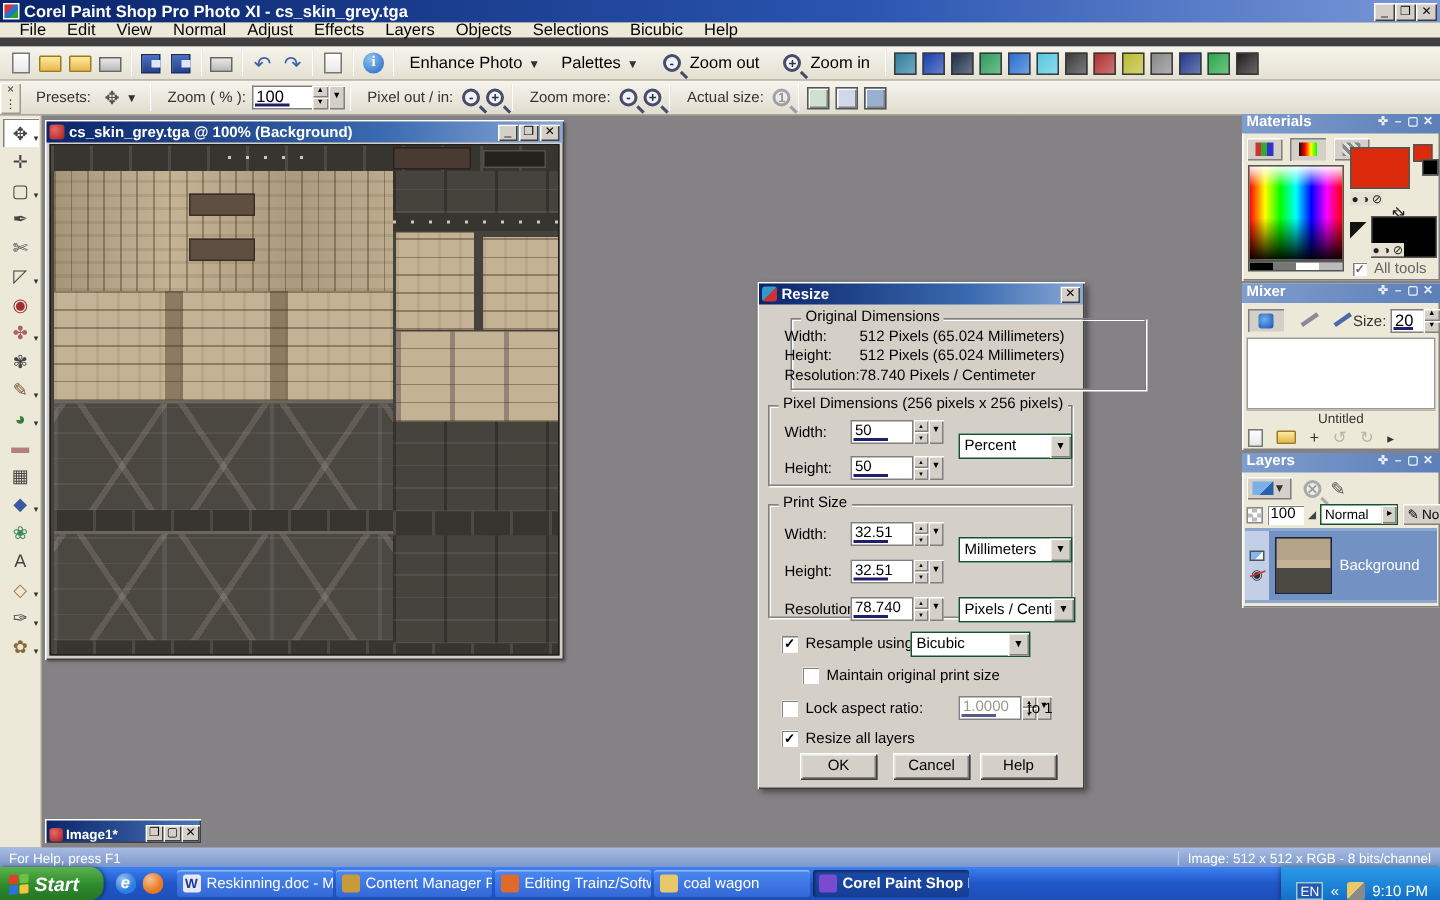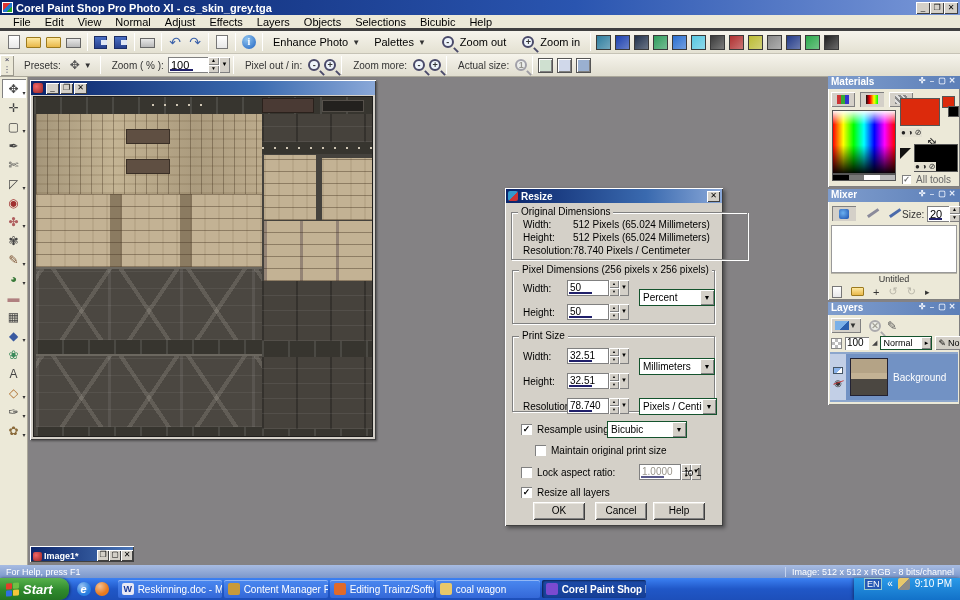--- a/index.html
+++ b/index.html
@@ -11,21 +11,21 @@
   .winbtn { width:14px; height:12px; background:#d4d0c8; box-shadow: inset 1px 1px 0 #fff, inset -1px -1px 0 #404040;
             font-size:8px; line-height:11px; text-align:center; color:#000; display:inline-block; }
 
   
   #titlebar { position:absolute; left:0; top:0; width:960px; height:15px;
     background:linear-gradient(to right,#0a246a,#2a55b0 60%,#7a98d8); display:flex; align-items:center; padding:0 2px; }
   #titlebar .appicon { width:11px; height:11px; margin-right:3px;
     background:linear-gradient(135deg,#d33 0 40%,#27c 40% 70%,#2a2 70%); border:1px solid #fff; }
   #titlebar .title { color:#fff; font-weight:bold; font-size:11px; flex:1; white-space:nowrap; }
   #menubar { position:absolute; left:0; top:15px; width:960px; height:16px; background:#ece9d8;
-    border-bottom:3px solid #404040; display:flex; align-items:center; padding-left:6px; gap:0; }
+    border-bottom:6px solid #404040; display:flex; align-items:center; padding-left:6px; gap:0; }
   .menu-item { padding:1px 7px; cursor:default; }
 
   
   #toolbar1 { position:absolute; left:0; top:31px; width:960px; height:23px;
     background:linear-gradient(#f6f4ec,#e4e1d2); border-bottom:1px solid #c6c3b6; display:flex; align-items:center; padding-left:4px; }
   #toolbar2 { position:absolute; left:0; top:54px; width:960px; height:23px;
     background:linear-gradient(#f6f4ec,#e0ddcf); border-bottom:1px solid #aaa79a; display:flex; align-items:center; }
   .tb-sep { width:1px; height:18px; background:#b4b1a4; border-right:1px solid #fff; margin:0 3px; }
   .tb-ic { width:18px; height:17px; margin:0 1px; position:relative; display:inline-block; }
   .ic-page { background:linear-gradient(#fff,#e8e8e8); border:1px solid #777; width:12px; height:14px; margin:1px 3px; }
@@ -145,21 +145,21 @@
     background:linear-gradient(#58b24c,#2f8a2d 55%,#247523); color:#fff; font-weight:bold; font-style:italic; font-size:13px;
     display:flex; align-items:center; gap:4px; box-shadow:1px 0 3px rgba(0,0,0,.5); }
   .flag { width:13px; height:13px; display:grid; grid-template-columns:6px 6px; grid-template-rows:6px 6px; gap:1px; transform:skewY(-6deg); }
   .flag i { border-radius:1px; }
   .ql { display:flex; align-items:center; gap:4px; padding:0 8px; }
   .ql-ic { width:14px; height:14px; border-radius:50%; }
   .task { height:18px; margin:0 1px; width:104px; border-radius:2px; background:linear-gradient(#4a88f0,#3468d8);
     box-shadow:inset 0 1px 0 rgba(255,255,255,.4); color:#fff; font-size:10px; display:flex; align-items:center; gap:4px; padding:0 4px; overflow:hidden; white-space:nowrap; }
   .task.active { background:linear-gradient(#1c4aa8,#163f96); box-shadow:inset 1px 1px 2px rgba(0,0,0,.5); font-weight:bold; }
   .task .tic { width:12px; height:12px; flex:0 0 12px; border-radius:2px; }
-  #tray { margin-left:auto; height:22px; background:linear-gradient(#2a9ae8,#1271c8); display:flex; align-items:flex-start; gap:5px; padding:0 8px 0 10px;
+  #tray { margin-left:auto; height:22px; background:linear-gradient(#2a9ae8,#1271c8); display:flex; align-items:flex-end; gap:5px; padding:0 8px 0 10px;
     box-shadow:-1px 0 3px rgba(0,0,0,.4); color:#fff; font-size:10px; }
   #tray .lang { background:#2558b4; border:1px solid #9cc; width:18px; text-align:center; font-size:9px; }
 </style>
 </head>
 <body>
 
 <div id="screen">
 
   <div id="titlebar">
     <span class="appicon"></span>
@@ -359,20 +359,21 @@
       </div>
       <div class="tool">
         <span style="color: rgb(138, 106, 58);">✿</span>
         <span class="ar">▾</span>
       </div>
     </div>
 
   <div id="imgwin">
     <div class="wtitle" style="margin:1px;">
       <span class="wicon"></span>
+      <span class="wtext">cs_skin_grey.tga @ 100% (Background)</span>
       <span class="wbtns">
         <span class="winbtn">_</span>
         <span class="winbtn">❐</span>
         <span class="winbtn">✕</span>
       </span>
     </div>
     <div id="canvas">
 
       <div class="tex darkstrip" style="left:0;top:0;width:340px;height:17px;"></div>
       <div class="tex dotrow" style="left:118px;top:6px;width:60px;height:4px;"></div>
@@ -412,21 +413,21 @@
 
   <div id="dialog">
     <div class="wtitle">
       <span class="wicon" style="background:linear-gradient(135deg,#39c 0 50%,#c33 50%);"></span>
       <span class="wtext">Resize</span>
       <span class="wbtns">
           <span class="winbtn">✕</span>
         </span>
     </div>
 
-    <div class="group" style="left:6px;top:24px;width:237px;height:48px;">
+    <div class="group" style="left:22px;top:24px;width:237px;height:48px;">
       <span class="legend">Original Dimensions</span>
     </div>
     <span class="dlg-label" style="left:18px;top:31px;">Width:</span>
     <span class="dlg-value" style="left:68px;top:31px;">512 Pixels (65.024 Millimeters)</span>
     <span class="dlg-label" style="left:18px;top:44px;">Height:</span>
     <span class="dlg-value" style="left:68px;top:44px;">512 Pixels (65.024 Millimeters)</span>
     <span class="dlg-label" style="left:18px;top:57px;">Resolution:</span>
     <span class="dlg-value" style="left:68px;top:57px;">78.740 Pixels / Centimeter</span>
 
     <div class="group" style="left:7px;top:82px;width:203px;height:54px;">

